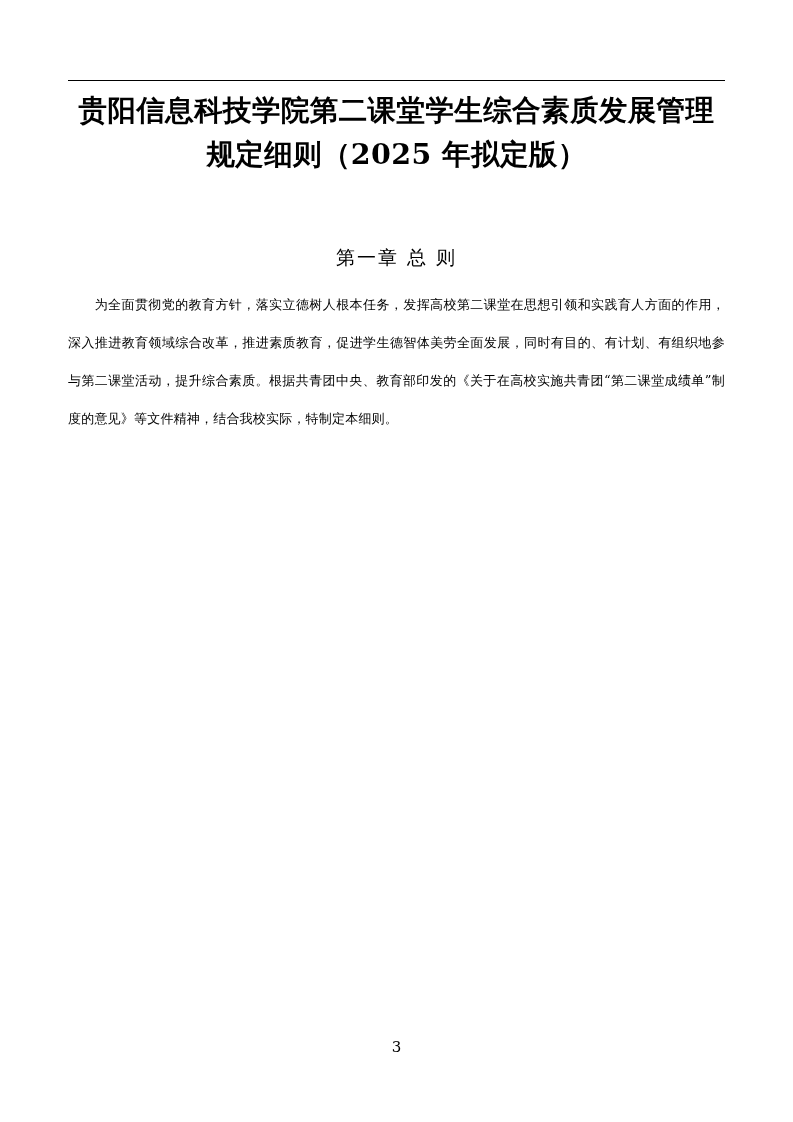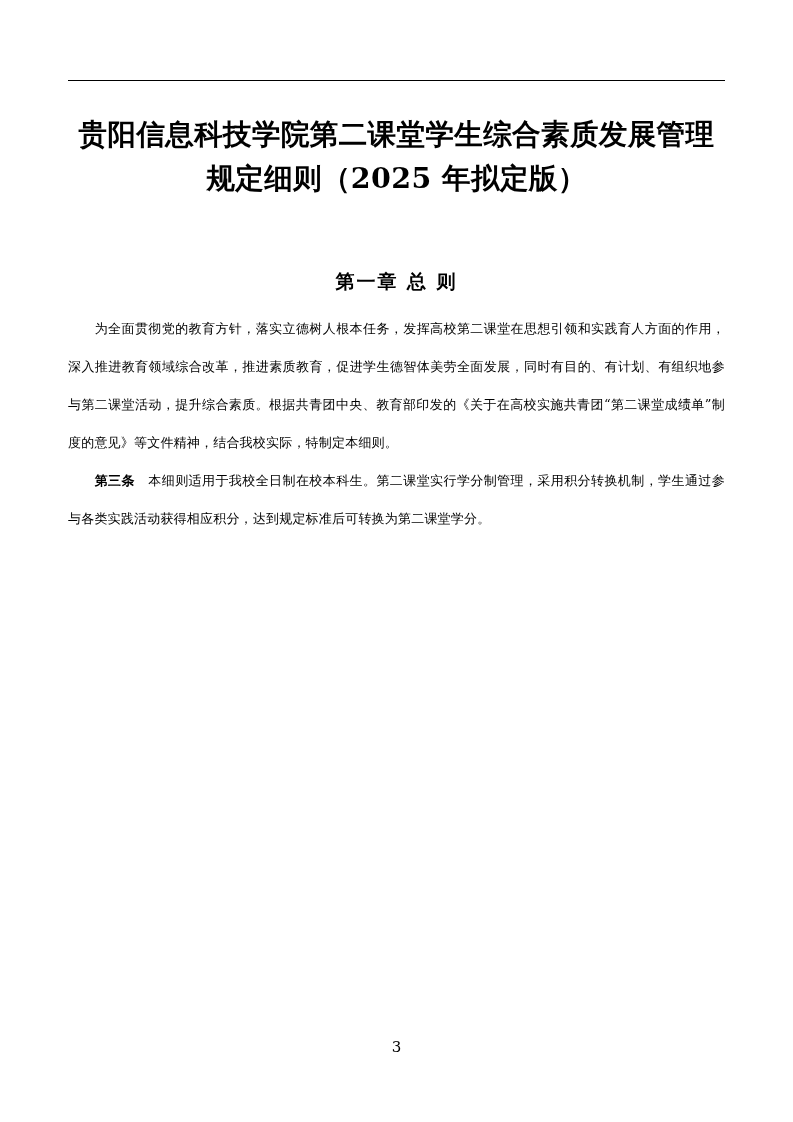--- a/index.html
+++ b/index.html
@@ -24,35 +24,35 @@
     position: absolute;
     left: 68px;
     top: 80px;
     width: 657px;
     height: 0;
     border-top: 1.6px solid #000;
   }
   .content {
     position: absolute;
     left: 68px;
-    top: 112px;
+    top: 88px;
     width: 657px;
   }
   .doc-title {
     font-family: "DejaVu Serif", "Liberation Serif", serif;
     font-weight: bold;
     font-size: 28.5px;
     line-height: 44px;
     text-align: center;
     letter-spacing: 0.4px;
     margin: 0 0 0 0;
     padding: 0 6px;
   }
   .chapter-heading {
-    font-weight: bold;
+    font-weight: normal;
     font-size: 19px;
     line-height: 30px;
     text-align: center;
     letter-spacing: 2px;
     margin-top: 66px;
     margin-bottom: 14px;
   }
   p.body-par {
     font-size: 13px;
     line-height: 38px;
@@ -87,21 +87,18 @@
     <h1 class="doc-title">贵阳信息科技学院第二课堂学生综合素质发展管理规定细则（2025 年拟定版）</h1>
 
     <div class="chapter-heading">第一章   总  则</div>
 
     <p class="body-par">
       <span>为全面贯彻党的教育方针，落实立德树人根本任务，发挥高校第二课堂在思想引领和实践育人方面的作用，深入推进教育领域综合改革，推进素质教育，促进学生德智体美劳全面发展，同时有目的、有计划、有组织地参与第二课堂活动，提升综合素质。根据共青团中央、教育部印发的《关于在高校实施共青团“第二课堂成绩单”制度的意见》等文件精神，结合我校实际，特制定本细则。</span>
     </p>
 
 
 
-    <p class="body-par">
-      <span class="art-label">第三条</span><span>　本细则适用于我校全日制在校本科生。第二课堂实行学分制管理，采用积分转换机制，学生通过参与各类实践活动获得相应积分，达到规定标准后可转换为第二课堂学分。</span>
-    </p>
 
   </div>
 
   <div class="page-number">3</div>
 
 </div>
 
 </body></html>

